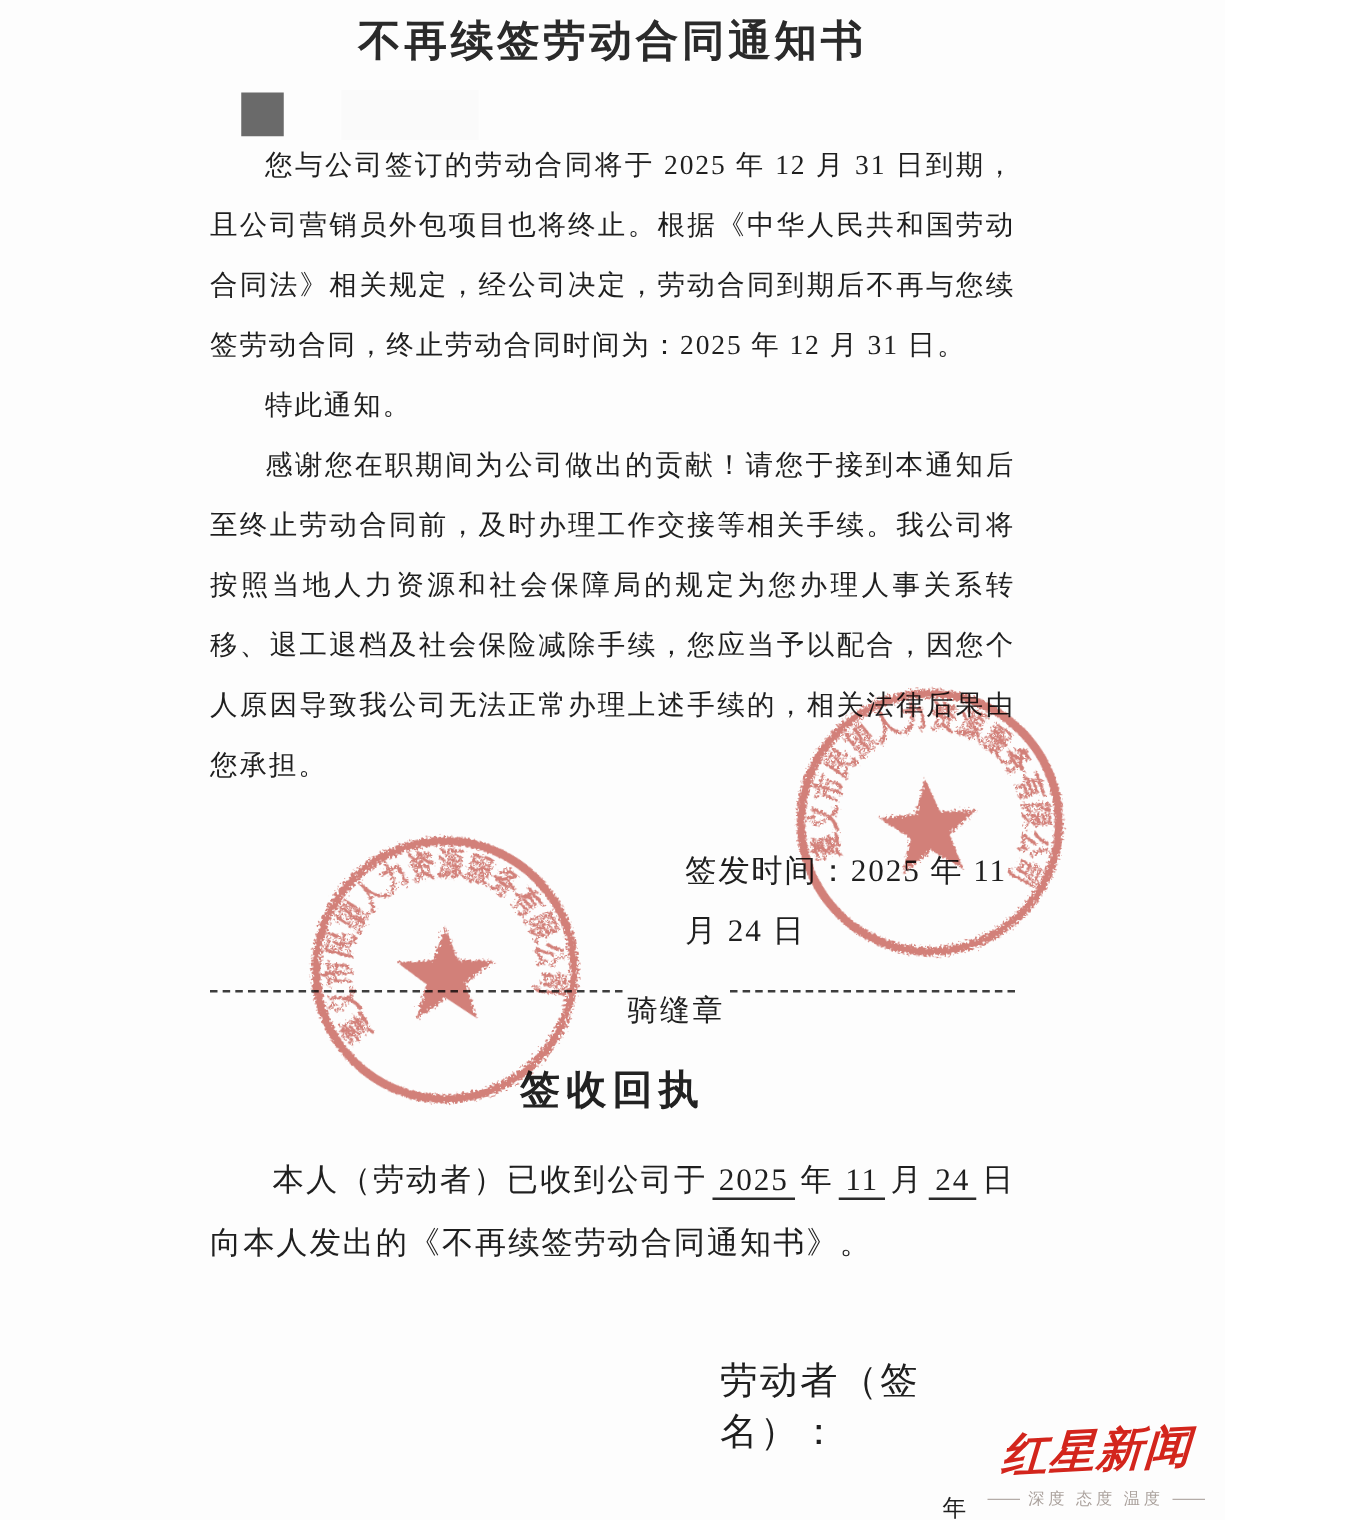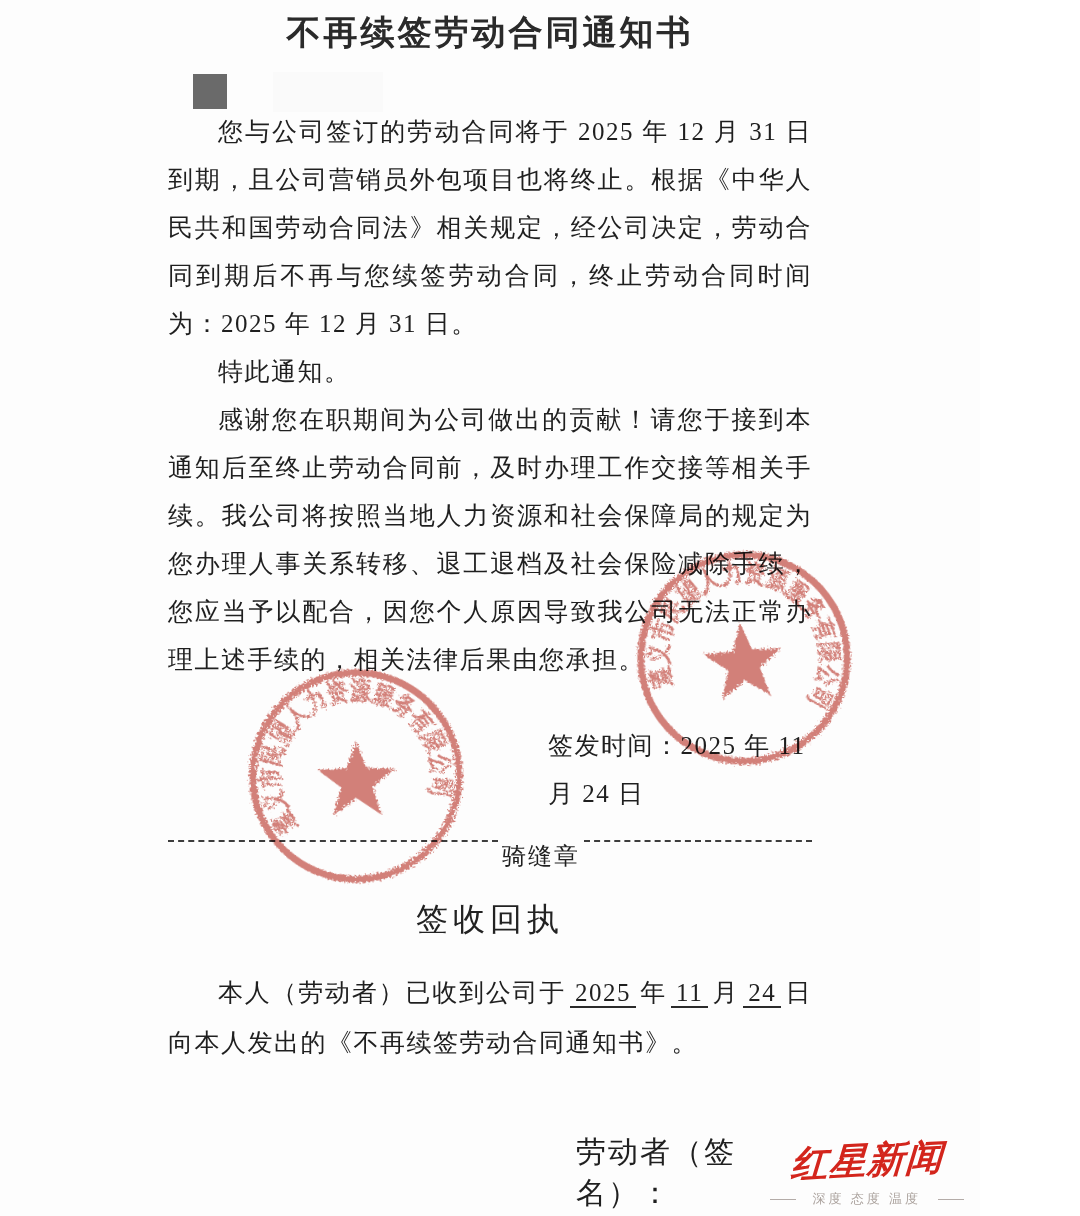--- a/index.html
+++ b/index.html
@@ -26,42 +26,42 @@
   .redact-dark {
     position: absolute; left: 25px; top: 2px;
     width: 34px; height: 35px; background: #6a6a6a;
   }
   .redact-faint {
     position: absolute; left: 105px; top: 0;
     width: 110px; height: 40px; background: #fafafa;
   }
   p.body {
     margin: 0;
-    font-size: 25px;
+    font-size: 22px;
     line-height: 48px;
     letter-spacing: 1.5px;
     text-align: justify;
     text-indent: 2em;
   }
   .p2 { margin-top: 12px; }
   .p3 { margin-top: 0; }
   .signoff { margin-top: 38px; padding-left: 380px; font-size: 25px; line-height: 48px; letter-spacing: 1.5px; position: relative; z-index: 2; }
   .perforation {
     margin-top: 22px;
     display: flex; 
     position: relative; z-index: 2;
   }
   .perforation .dash { flex: 1; height: 0; border-top: 2px dashed #3d3d3d; }
   .perforation .dash.left { flex: 0 0 330px; }
   .perforation .label { padding: 0 4px; font-size: 24px; letter-spacing: 2px; white-space: nowrap; }
   .receipt-heading {
     margin-top: 26px;
     text-align: center;
     font-family: "Liberation Sans", sans-serif;
-    font-weight: 400;
+    font-weight: 700;
     font-size: 32px;
     letter-spacing: 5px;
     color: #222;
     position: relative; z-index: 2;
   }
   .receipt-line {
     margin-top: 26px;
     font-size: 25px; line-height: 50px; letter-spacing: 1.5px;
     text-align: justify; text-indent: 2em;
     position: relative; z-index: 2;
@@ -76,21 +76,21 @@
   .news-logo { position: absolute; right: 16px; bottom: 8px; text-align: center; }
   .news-logo .name {
     font-family: "Liberation Sans", sans-serif;
     font-weight: 900; font-style: italic;
     font-size: 37px; letter-spacing: 1px;
     color: #d3251c;
     transform: skewX(-6deg) rotate(-3deg);
   }
   .news-logo .tagline-row {
     margin-top: 4px;
-    display: flex; align-items: center; justify-content: center; gap: 17px;
+    display: flex; align-items: center; justify-content: center; gap: 7px;
   }
   .news-logo .tag-dash { width: 26px; height: 0; border-top: 1px solid #b4aca8; }
   .news-logo .tagline { font-size: 13px; letter-spacing: 3px; color: #aaa19c; white-space: nowrap; }
 </style>
 </head>
 <body>
 
 <div class="page">
   <div class="content">
     <h1 class="doc-title">不再续签劳动合同通知书</h1>

